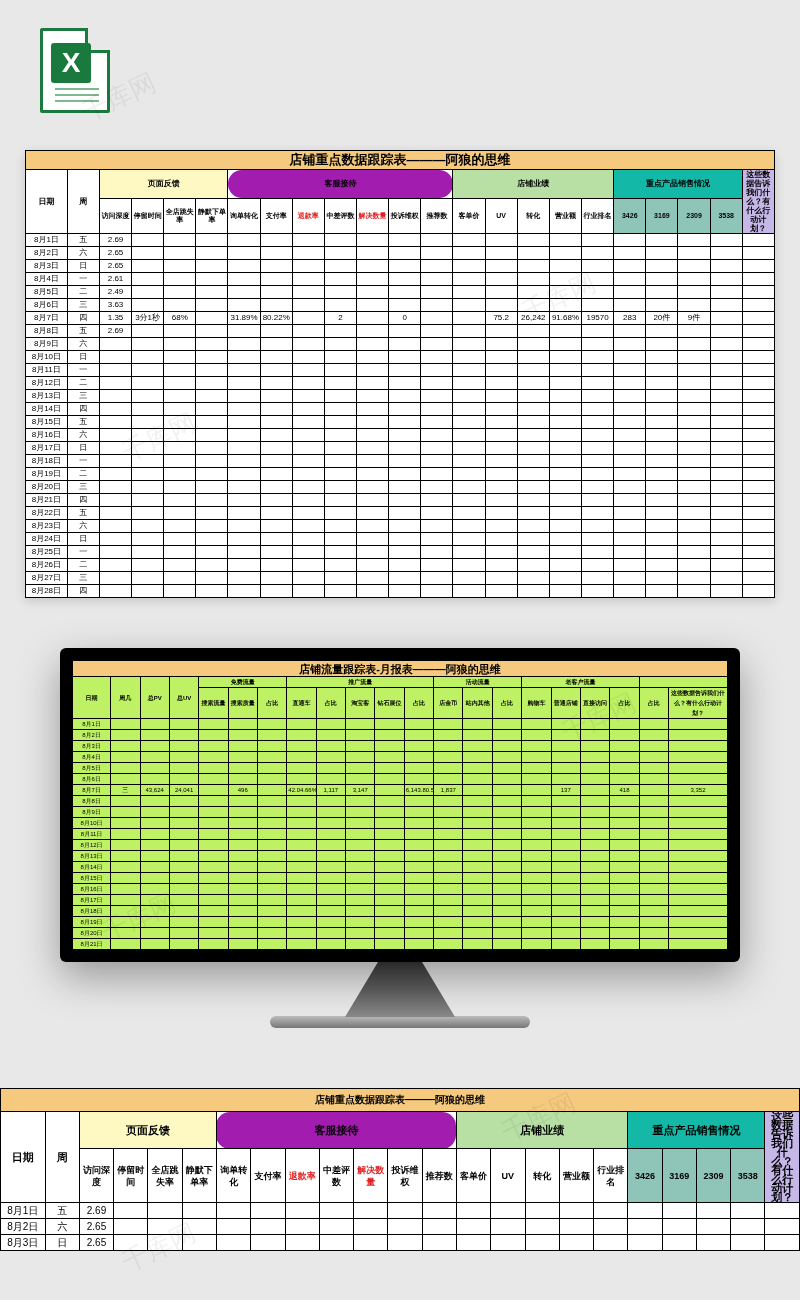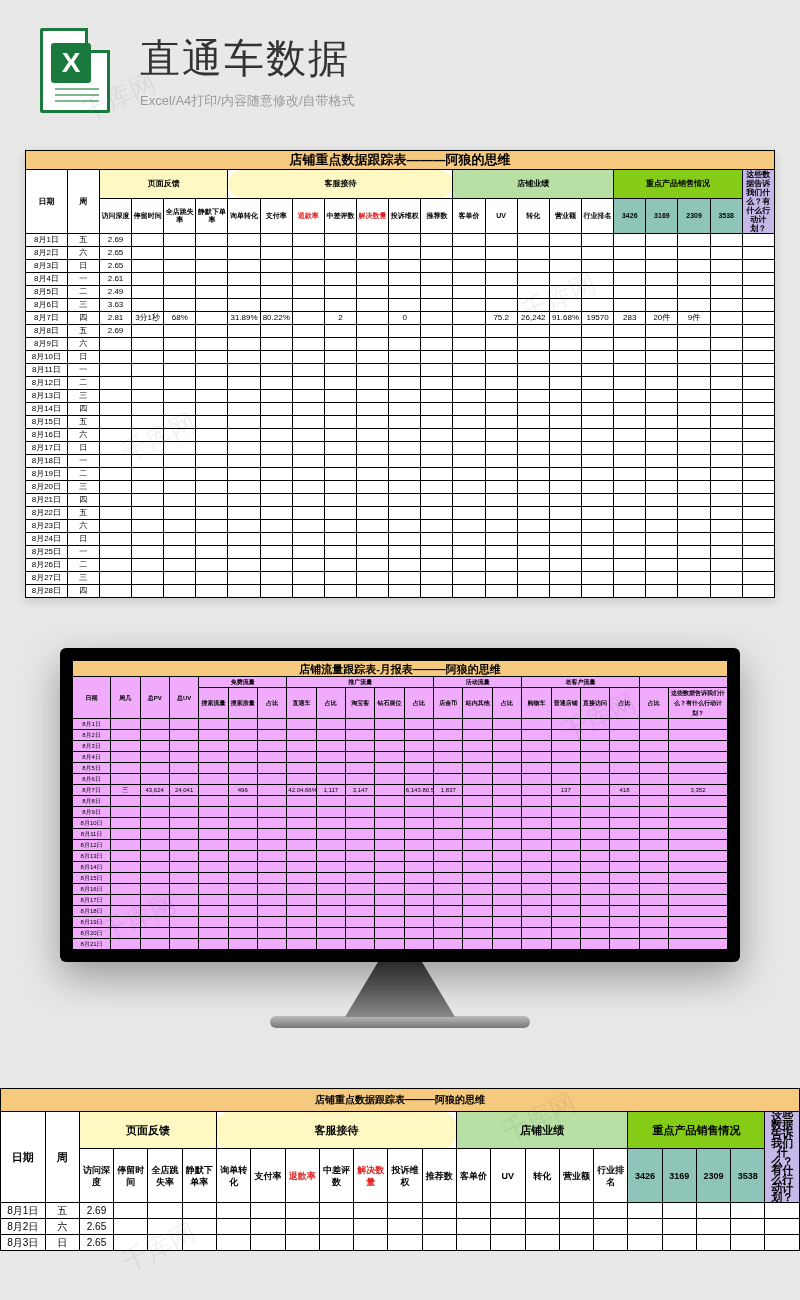--- a/index.html
+++ b/index.html
@@ -14,26 +14,26 @@
   .excel-ico .lines span{position:absolute;left:12px;right:8px;height:2px;background:#7db890;}
   .hdr-txt h1 { font-size:40px; font-weight:400; color:#333; letter-spacing:2px; }
   .hdr-txt p { font-size:13px; color:#999; margin-top:6px; }
   
   .card { background:#fff; margin:10px 25px; box-shadow:0 3px 10px rgba(0,0,0,0.15); position:relative; }
   .sheet { width:100%; border-collapse:collapse; table-layout:fixed; }
   .sheet td,.sheet th { border:1px solid #000; font-size:8px; text-align:center; height:12px; line-height:12px; overflow:hidden; white-space:nowrap; padding:0 1px; }
   .title-row td { background:#f5c97e; font-size:13px; font-weight:bold; height:18px; line-height:18px; }
   .sec-row th { font-size:8px; height:14px; }
   .col-row th { font-size:7px; height:16px; line-height:8px; white-space:normal; }
-  .red-bg{background:#fef9c3;} .blue-bg{background:#fef9c3;border-radius:14px;} .green-bg{background:#b8e0a5;} .yellow-bg{background:#84cc16;} .purple-bg{background:#c5b8e8;} .teal-bg{background:#8fc5b8;}
+  .red-bg{background:#fef9c3;} .blue-bg{background:#a21caf;border-radius:14px;} .green-bg{background:#b8e0a5;} .yellow-bg{background:#14b8a6;} .purple-bg{background:#c5b8e8;} .teal-bg{background:#8fc5b8;}
   .red-txt{color:#d22;}
   
   .monitor-wrap { position:relative; margin:50px auto 40px; width:680px; }
   .monitor { background:#000; border-radius:6px; padding:12px; box-shadow:0 15px 40px rgba(0,0,0,0.35); }
-  .screen { background:#f0abfc; height:290px; overflow:hidden; }
+  .screen { background:#bef264; height:290px; overflow:hidden; }
   .stand { width:110px; height:55px; margin:0 auto; background:linear-gradient(180deg,#2a2a2a,#555,#888); clip-path:polygon(30% 0,70% 0,100% 100%,0 100%); }
   .base { width:260px; height:12px; margin:-1px auto 0; background:linear-gradient(180deg,#bbb,#777); border-radius:6px; }
   .screen .sheet td,.screen .sheet th{font-size:6px;height:10px;line-height:10px;}
   .screen .title-row td{font-size:11px;height:16px;}
   
   .btm-card{margin:60px 0 0;box-shadow:none;}
   .btm-card .title-row td{font-size:16px;height:22px;line-height:22px;}
   .btm-card .sec-row th{font-size:11px;height:18px;}
   .btm-card .col-row th{font-size:9px;height:26px;line-height:12px;}
   .btm-card .sheet td{font-size:10px;height:16px;}
@@ -51,24 +51,20 @@
 
 <div class="hdr">
   <div class="excel-ico">
     <div class="x"></div>
     <div class="lines">
         <span style="bottom:20px"></span>
         <span style="bottom:14px"></span>
         <span style="bottom:8px"></span>
       </div>
   </div>
-  <div class="hdr-txt">
-    <h1>直通车数据</h1>
-    <p>Excel/A4打印/内容随意修改/自带格式</p>
-  </div>
 </div>
 
 <div class="card">
   <table class="sheet" id="sheet1">
       <colgroup>
         <col style="width:5.6521739130434785%">
         <col style="width:4.3478260869565215%">
         <col style="width:4.3478260869565215%">
         <col style="width:4.3478260869565215%">
         <col style="width:4.3478260869565215%">
@@ -272,21 +268,21 @@
           <td></td>
           <td></td>
           <td></td>
           <td></td>
           <td></td>
           <td></td>
         </tr>
         <tr>
           <td>8月7日</td>
           <td>四</td>
-          <td>2.81</td>
+          <td>1.35</td>
           <td>3分1秒</td>
           <td>68%</td>
           <td></td>
           <td>31.89%</td>
           <td>80.22%</td>
           <td></td>
           <td>2</td>
           <td></td>
           <td>0</td>
           <td></td>

